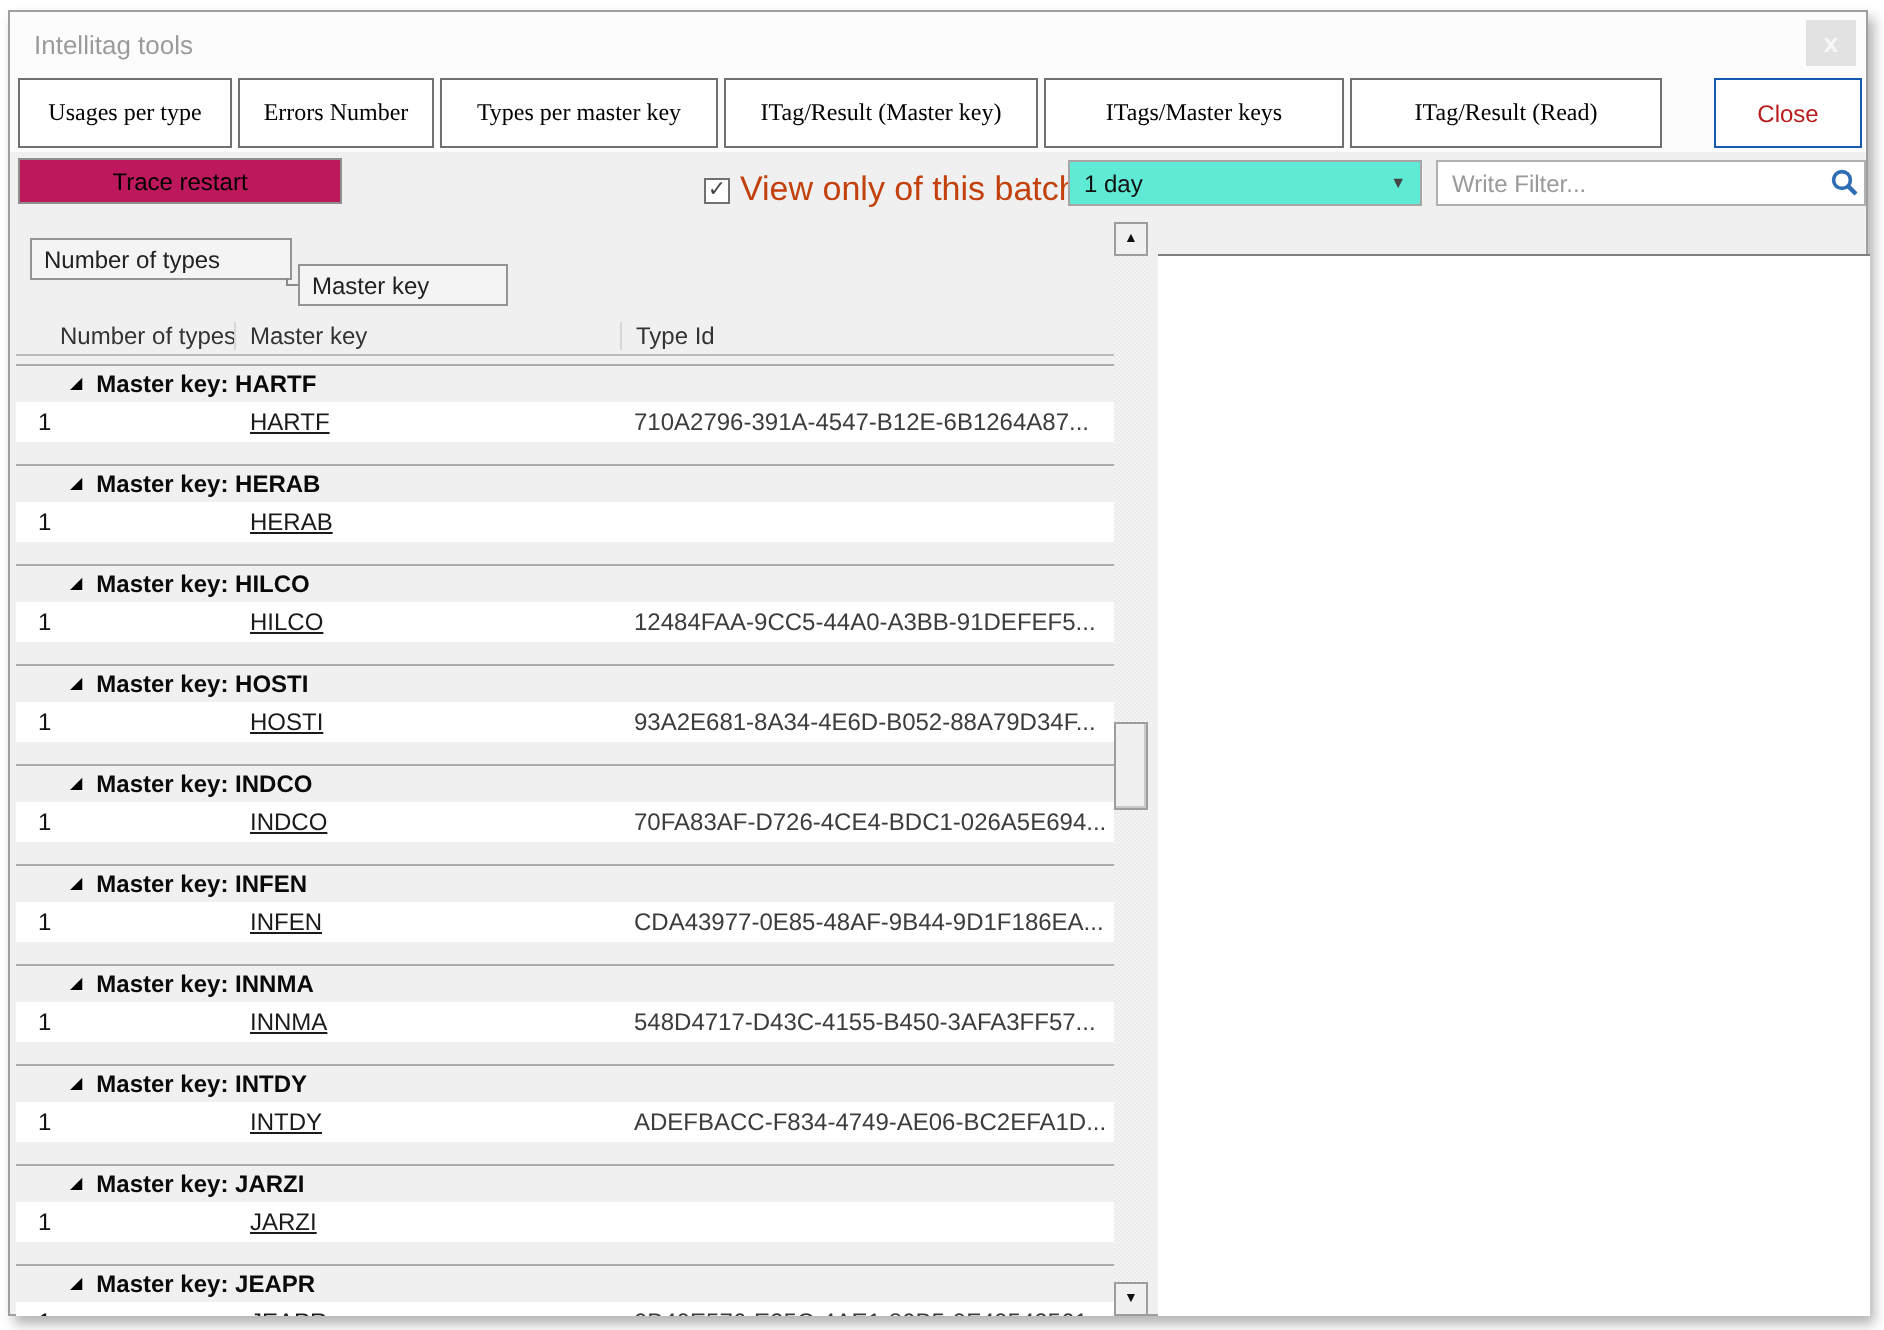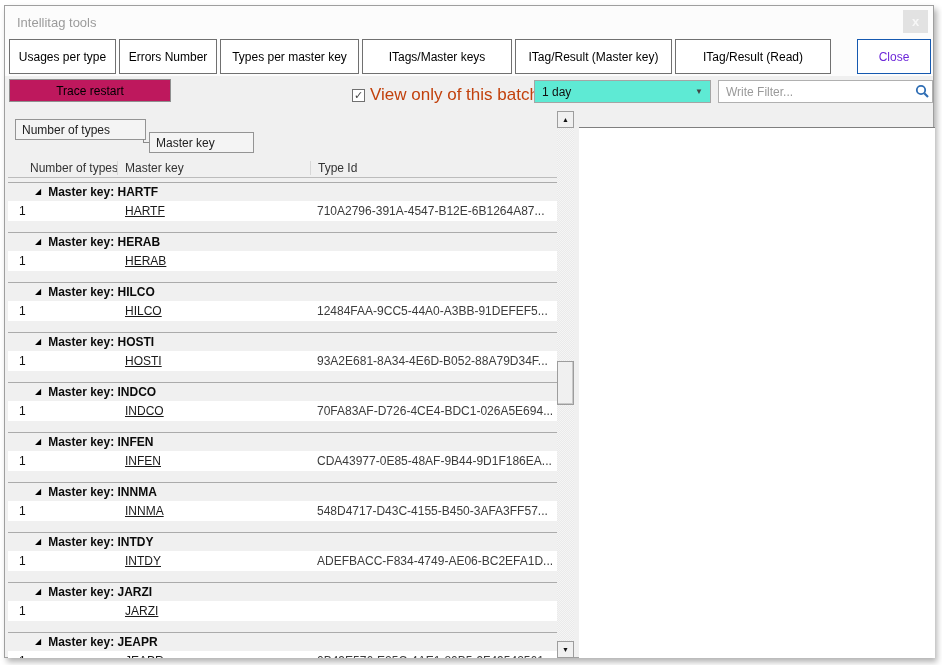--- a/index.html
+++ b/index.html
@@ -12,27 +12,27 @@
   .top-strip { position:absolute; left:0; top:0; width:100%; height:70px; background:#fcfcfc; }
   .title { position:absolute; left:12px; top:9px; font-size:13px; color:#9b9b9b; }
   .win-close {
     position:absolute; right:5px; top:4px; width:25px; height:23px;
     background:#e2e2e2; color:#f7f7f7; font-size:13px; font-weight:bold;
     display:flex; align-items:center; justify-content:center; cursor:default;
   }
   .tabrow { position:absolute; left:4px; top:33px; display:flex; gap:3px; }
   .tabbtn {
     height:35px; background:#ffffff; border:1px solid #707070;
-    font-family:Liberation Sans, sans-serif; font-size:12px; color:#000;
+    font-family:Liberation Serif, serif; font-size:12px; color:#000;
     display:flex; align-items:center; justify-content:center; cursor:default;
   }
   .w1{width:107px}.w2{width:98px}.w3{width:139px}.w4{width:150px}.w5{width:157px}.w6{width:156px}
   .close-btn {
     position:absolute; right:2px; top:33px; width:74px; height:35px;
-    background:#ffffff; border:1px solid #1559b0; font-size:12px; color:#6d28d9;
+    background:#ffffff; border:1px solid #1559b0; font-size:12px; color:#b91c1c;
     display:flex; align-items:center; justify-content:center; cursor:default;
     font-family:"Liberation Sans", sans-serif;
   }
   .trace-btn {
     position:absolute; left:4px; top:73px; width:162px; height:23px;
     background:#be185d; border:1px solid #8f8f8f; font-size:12px; color:#000;
     display:flex; align-items:center; justify-content:center; cursor:default;
     font-family:"Liberation Sans", sans-serif;
   }
   .chk-wrap { position:absolute; left:347px; top:79px; display:flex; align-items:center; gap:5px; }
@@ -126,22 +126,22 @@
   <div class="top-strip"></div>
   <div class="title">Intellitag tools</div>
   <div class="win-close">
     <span>x</span>
   </div>
 
   <div class="tabrow">
     <button class="tabbtn w1">Usages per type</button>
     <button class="tabbtn w2">Errors Number</button>
     <button class="tabbtn w3">Types per master key</button>
+    <button class="tabbtn w5">ITag/Result (Master key)</button>
     <button class="tabbtn w4">ITags/Master keys</button>
-    <button class="tabbtn w5">ITag/Result (Master key)</button>
     <button class="tabbtn w6">ITag/Result (Read)</button>
   </div>
   <button class="close-btn">Close</button>
 
   <button class="trace-btn">Trace restart</button>
 
   <div class="chk-wrap">
     <span class="chk-box">✓</span>
     <span class="chk-label">View only of this batch</span>
   </div>

